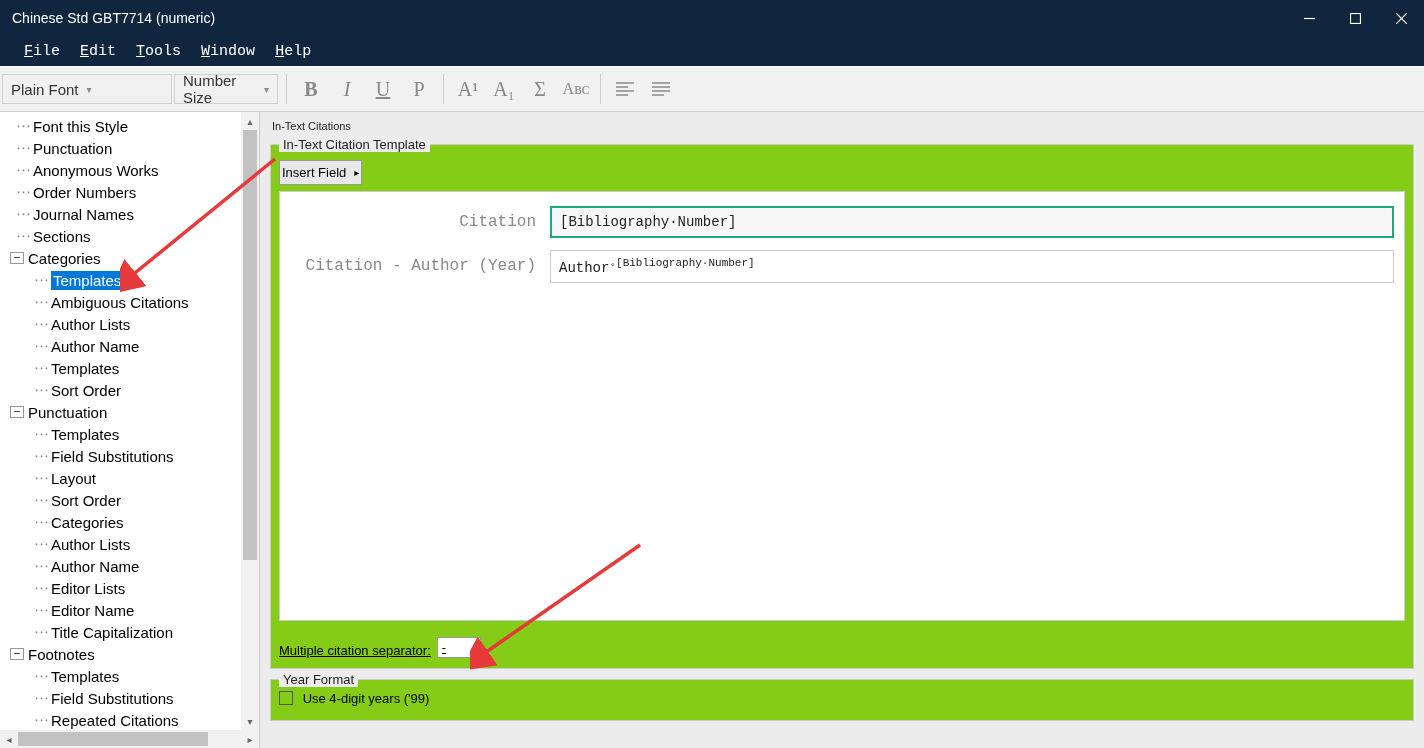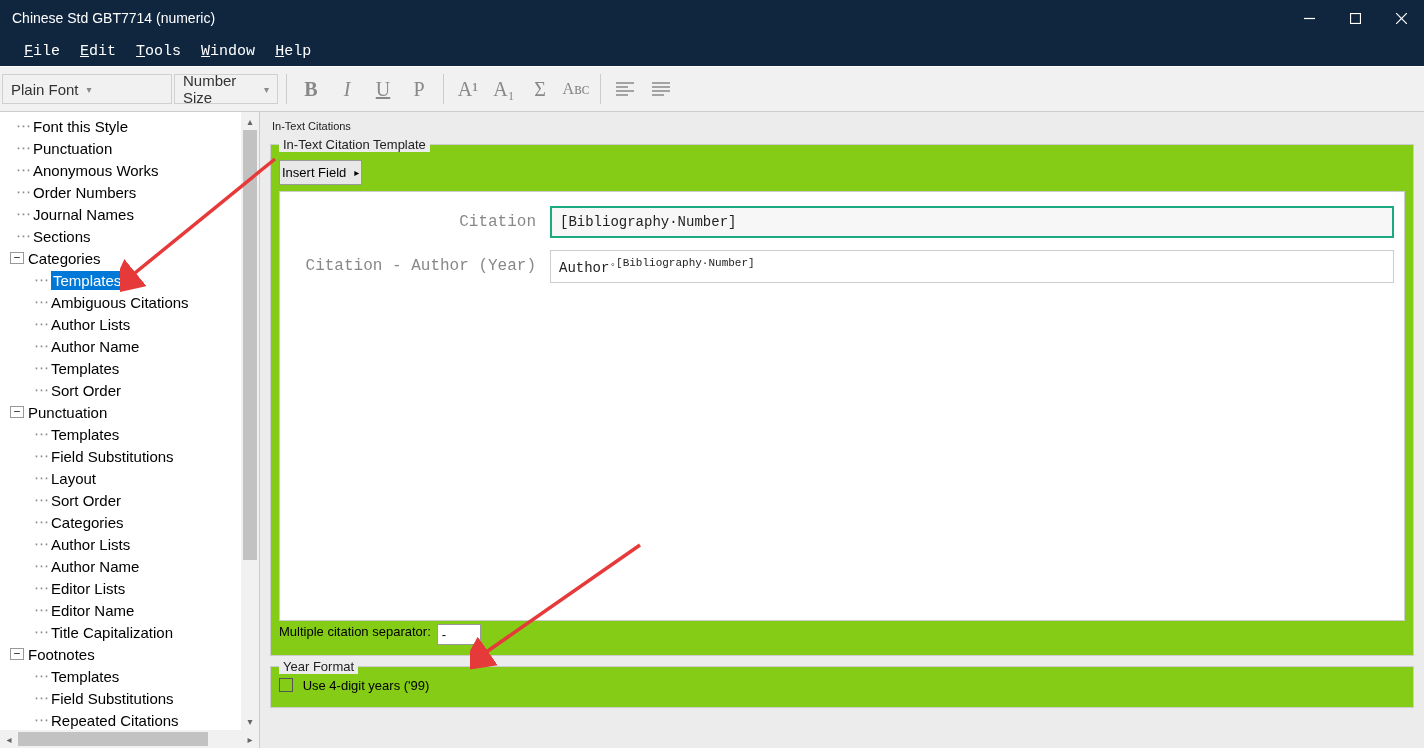--- a/index.html
+++ b/index.html
@@ -51,21 +51,21 @@
 .insert-field-btn { background: #e8e8e8; border: 1px solid #999; padding: 4px 2px; font-size: 13px; display: inline-flex; align-items: center; cursor: pointer; margin-bottom: 6px; }
 .insert-field-btn .tri { margin-left: 8px; font-size: 10px; }
 
 .template-area { background: #fff; border: 1px solid #ccc; height: 430px; padding: 14px 10px; }
 .trow { display: flex; align-items: center; margin-bottom: 12px; }
 .trow .tlabel { width: 260px; text-align: right; font-family: "Courier New", monospace; font-size: 16px; color: #888; padding-right: 14px; }
 .trow .tinput { flex: 1; border: 1px solid #ccc; padding: 6px 8px; font-family: "Courier New", monospace; font-size: 14px; color: #222; background: #fff; }
 .trow.active .tinput { border: 2px solid #1ba97f; background: #f7f7f7; }
 .sup { vertical-align: super; font-size: 11px; }
 
-.sep-row { display: flex; align-items: flex-start; margin-top: 3px; font-size: 13px; }
+.sep-row { display: flex; align-items: flex-end; margin-top: 16px; font-size: 13px; text-decoration: underline; }
 .sep-row label { margin-right: 6px; }
 .sep-input { width: 44px; border: 1px solid #999; padding: 2px 4px; background: #fff; font-size: 13px; }
 
 .yf .chk { width: 14px; height: 14px; border: 1px solid #555; display: inline-block; margin-right: 6px; vertical-align: -2px; }
 
 .arrow-svg { position: absolute; pointer-events: none; z-index: 50; }
 </style>
 </head>
 <body>
 

